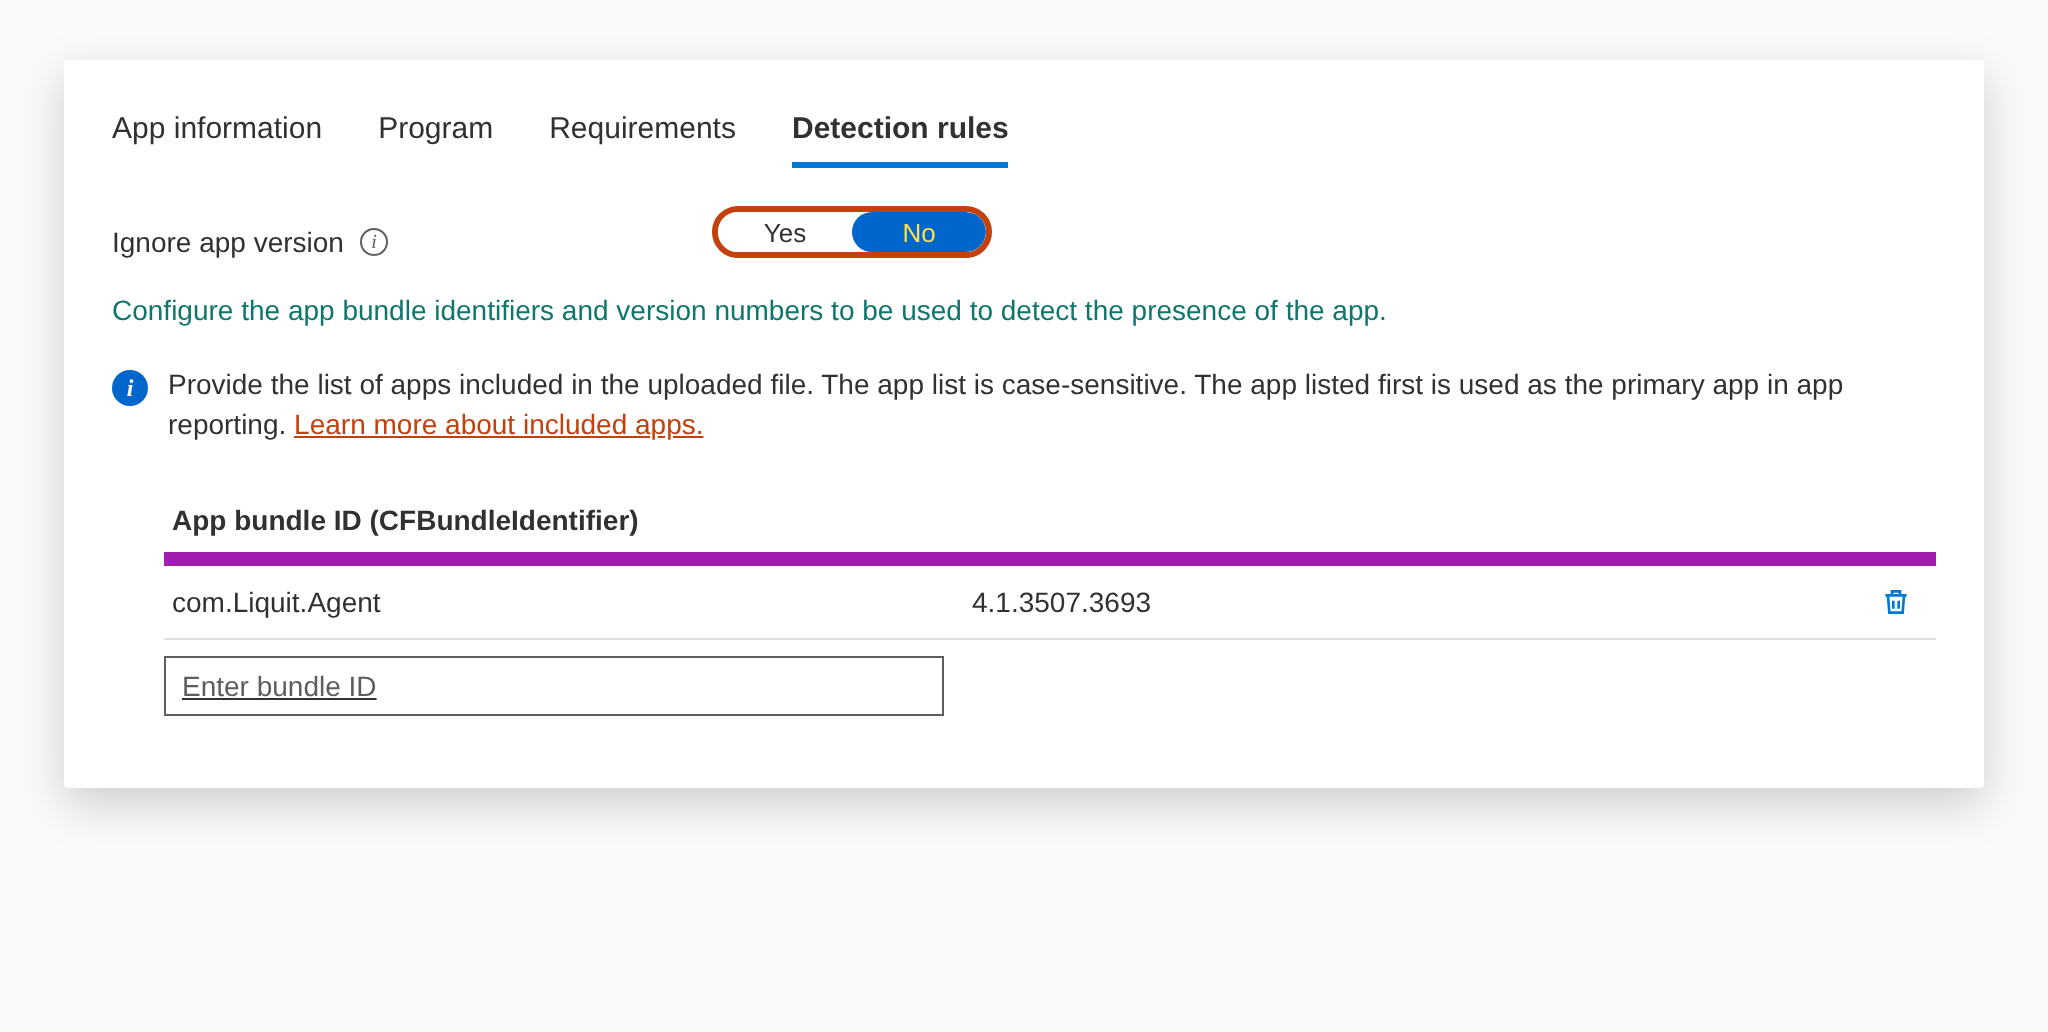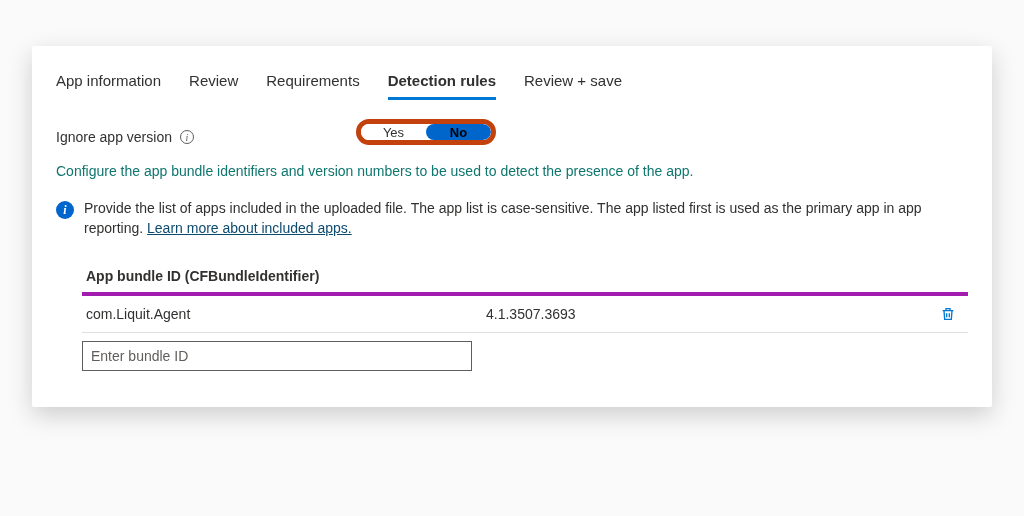--- a/index.html
+++ b/index.html
@@ -9,21 +9,21 @@
       color: #323130;
       background: #fafafa;
       padding: 30px;
     }
     .card {
       width: 960px;
       background: #fff;
       padding: 20px 24px 28px 24px;
       box-shadow: 0 8px 24px rgba(0,0,0,0.18);
       border-radius: 2px;
-      margin: 16px auto;
+      margin: 0 auto;
     }
     .tabs {
       display: flex;
       gap: 28px;
       border-bottom: 1px solid transparent;
       margin-bottom: 18px;
     }
     .tab {
       padding: 6px 0 8px 0;
       cursor: pointer;
@@ -55,41 +55,41 @@
       display: inline-flex;
       align-items: center;
       justify-content: center;
       font-size: 10px;
       color: #605e5c;
       font-style: italic;
       font-family: Georgia, serif;
     }
     .toggle-group {
       display: flex;
-      border: 5px solid #c2410c;
+      border: 3px solid #c2410c;
       border-radius: 999px;
       overflow: hidden;
       width: 140px;
       height: 26px;
     }
     .toggle-option {
       flex: 1;
       display: flex;
       align-items: center;
       justify-content: center;
       font-size: 13px;
       cursor: pointer;
       background: #fff;
       color: #323130;
     }
     .toggle-option.selected {
       background: #0066cc;
-      color: #000000;
+      color: #fde047;
       border-radius: 999px;
-      font-weight: 700;
+      font-weight: 400;
     }
     .desc {
       font-size: 14px;
       color: #0f766e;
       margin-bottom: 20px;
     }
     .section-label {
       font-size: 14px;
       color: #323130;
       margin-bottom: 16px;
@@ -113,30 +113,30 @@
       font-style: italic;
       font-family: Georgia, serif;
       flex-shrink: 0;
       margin-top: 2px;
     }
     .info-text {
       font-size: 14px;
       line-height: 1.4;
     }
     .info-link {
-      color: #0c4a6e;
+      color: #c2410c;
       text-decoration: underline;
       cursor: pointer;
     }
     .table-wrap {
       padding-left: 26px;
     }
     .table-header {
       display: flex;
-      border-bottom: 4px solid #a21caf;
+      border-bottom: 7px solid #a21caf;
       padding: 8px 0;
     }
     .col-bundle { width: 400px; padding-left: 4px;}
     .col-version { flex: 1; padding-left: 4px;}
     .col-action { width: 40px; display:flex; align-items:center; justify-content:center;}
     .table-header .th {
       font-weight: 600;
       font-size: 14px;
     }
     .table-row {
@@ -148,43 +148,43 @@
     .delete-icon {
       width: 16px;
       height: 16px;
       cursor: pointer;
     }
     .delete-icon svg { stroke: #0078d4; }
     .input-row {
       display: flex;
       gap: 10px;
       padding: 8px 0;
+      text-decoration: underline;
     }
     .text-input {
       border: 1px solid #605e5c;
       padding: 6px 8px;
       font-size: 14px;
       color: #323130;
       font-family: inherit;
     }
     .text-input::placeholder { color: #605e5c; }
     .input-bundle { width: 390px; }
     .input-version { flex: 1; }
   </style>
 </head>
 <body>
 
 <div class="card">
 
   <div class="tabs">
     <div class="tab">App information</div>
-    <div class="tab">Review</div>
+    <div class="tab">Program</div>
     <div class="tab">Requirements</div>
     <div class="tab active">Detection rules</div>
-    <div class="tab">Review + save</div>
   </div>
 
   <div class="form-row">
     <div class="form-label">
       <span>Ignore app version</span>
       <span class="info-circle">i</span>
     </div>
     <div class="toggle-group">
       <div class="toggle-option">Yes</div>
       <div class="toggle-option selected">No</div>

